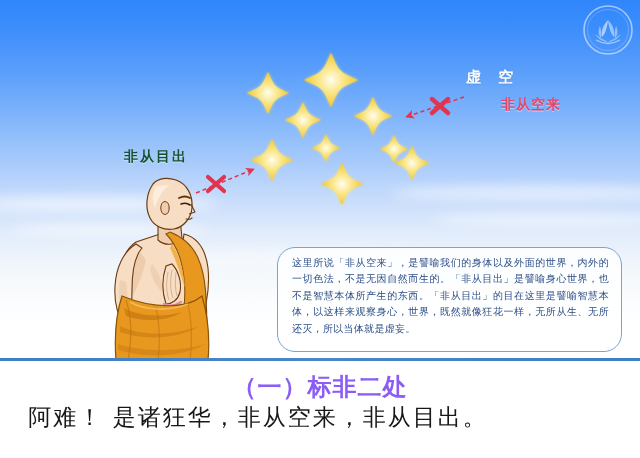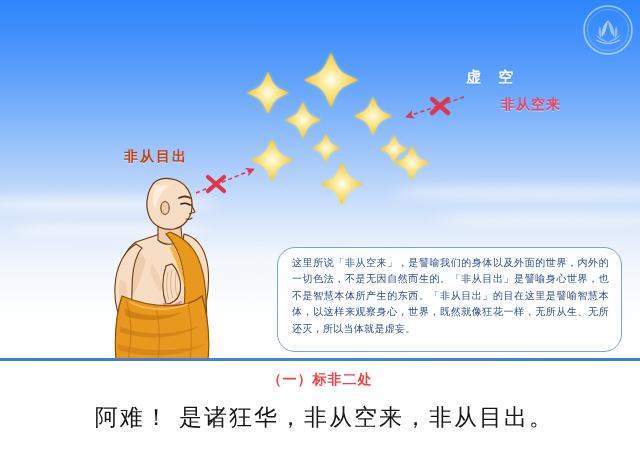--- a/index.html
+++ b/index.html
@@ -40,21 +40,21 @@
   #lbl-xukong{
     left:466px;top:68px;font-size:15px;color:#ffffff;letter-spacing:6px;
     text-shadow:0 1px 1px rgba(90,130,190,.55);
   }
   #lbl-feicongkonglai{
     left:461px;top:96px;font-size:14px;color:#e8446a;letter-spacing:1px;
     text-shadow:0 1px 0 rgba(255,255,255,.45);
     padding-left:40px;
   }
   #lbl-feicongmuchu{
-    left:124px;top:148px;font-size:14px;color:#c2410c;letter-spacing:2px;
+    left:124px;top:148px;font-size:14px;color:#14532d;letter-spacing:2px;
     text-shadow:0 1px 0 rgba(255,255,255,.4);
   }
 
   
   .arrowlayer{position:absolute;left:0;top:0;width:640px;height:361px;overflow:visible;}
 
   
   #monk{position:absolute;left:96px;top:168px;width:140px;height:193px;}
 
   
@@ -76,26 +76,26 @@
     letter-spacing:.3px;text-align:justify;
   }
 
   
   #caption{
     position:absolute;left:0;top:361px;width:640px;height:97px;background:#fff;
   }
   #heading{
     position:absolute;left:0;top:10px;width:640px;text-align:center;
     font-family:"DejaVu Sans","Liberation Sans",sans-serif;
-    font-size:14px;font-weight:700;color:#ef4444;letter-spacing:1px;
+    font-size:24px;font-weight:700;color:#8b5cf6;letter-spacing:1px;
   }
   #sutraline{
-    position:absolute;left:0;top:41px;width:516px;text-align:right;
+    position:absolute;left:0;top:41px;width:516px;text-align:center;
     font-family:"DejaVu Serif","Liberation Serif",serif;
-    font-size:23px;font-weight:400;color:#171717;letter-spacing:2px;margin-left:38px;
+    font-size:23px;font-weight:400;color:#171717;letter-spacing:2px;
   }
 </style>
 </head>
 <body>
 
 <div id="stage">
 
   <div id="sky">
     <div class="cloudband" style="left:-40px;top:196px;width:260px;height:16px;"></div>
     <div class="cloudband" style="left:10px;top:224px;width:200px;height:12px;"></div>

